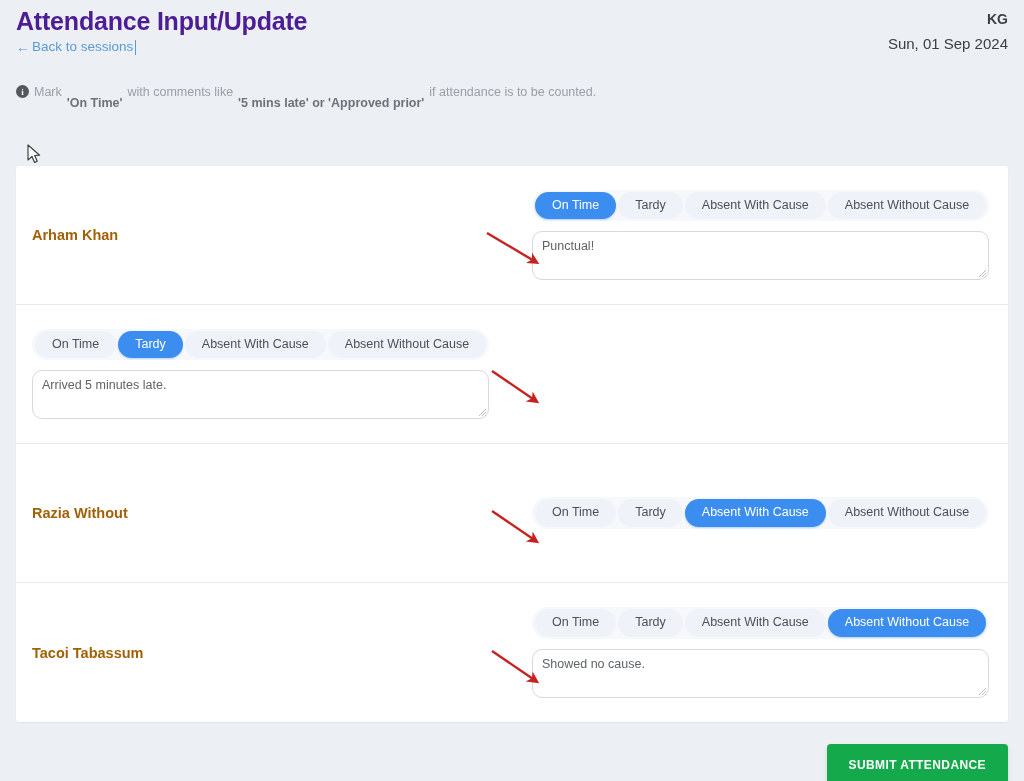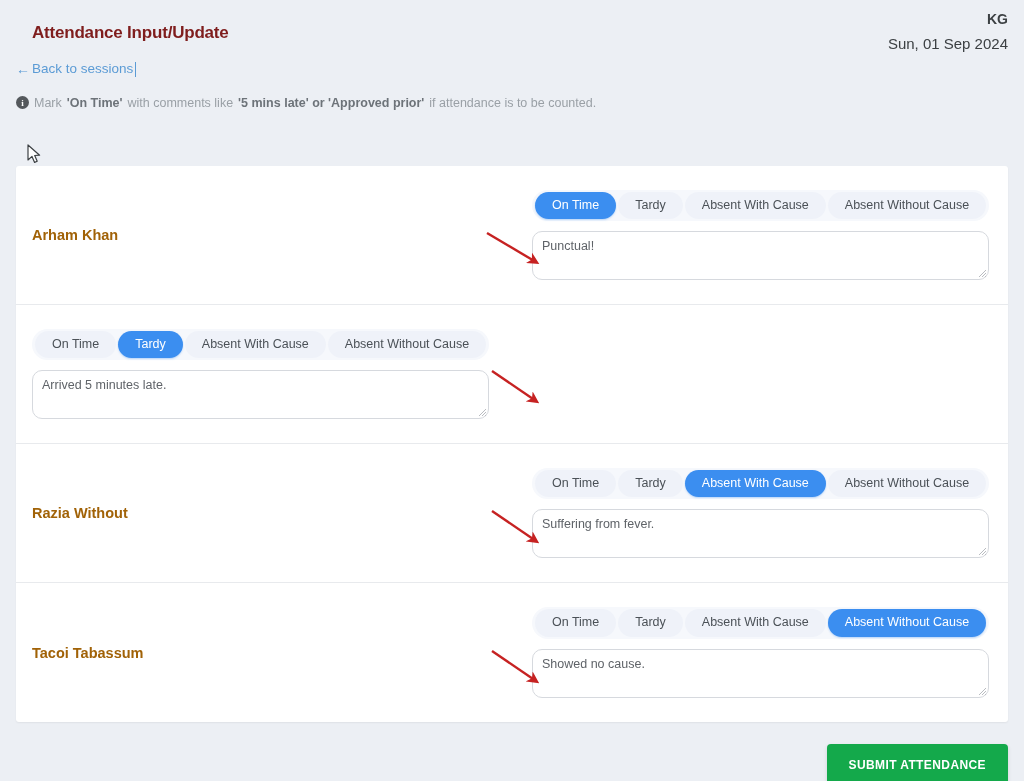--- a/index.html
+++ b/index.html
@@ -21,25 +21,25 @@
     position: relative;
     padding: 6px 16px 0 16px;
   }
   .header-row {
     display: flex;
     align-items: flex-start;
     justify-content: space-between;
   }
   .header-left { flex: 0 0 auto; }
   .page-title {
-    font-size: 17px;
-    font-weight: bold;
-    color: #7f1d1d;
+    font-size: 25px;
+    font-weight: bold;
+    color: #4c1d95;
     letter-spacing: -0.2px;
-    margin: 16px;
+    margin: 0;
     line-height: 1.25;
   }
   .back-link {
     display: inline-flex;
     align-items: center;
     gap: 4px;
     margin-top: 2px;
     font-size: 13.5px;
     color: #5b9bd5;
     text-decoration: none;
@@ -123,21 +123,21 @@
     font-size: 9px;
     font-weight: bold;
     font-family: "Liberation Serif", serif;
     display: inline-flex;
     align-items: center;
     justify-content: center;
     flex: 0 0 auto;
     position: relative;
     top: 0px;
   }
-  .notice-hint b { color: #6d7379; font-weight: bold; }
+  .notice-hint b { color: #6d7379; font-weight: bold; margin-top: 22px; }
 
   
   .attendance-card {
     position: absolute;
     left: 16px;
     top: 166px;
     width: 992px;
     background: #ffffff;
     border-radius: 3px;
     box-shadow: 0 1px 2px rgba(0,0,0,0.06);
@@ -324,26 +324,20 @@
     </div>
     <div class="student-row">
       <div class="student-name">Razia Without</div>
       <div class="row-controls">
         <div class="status-group">
           <button class="status-pill">On Time</button>
           <button class="status-pill">Tardy</button>
           <button class="status-pill selected">Absent With Cause</button>
           <button class="status-pill">Absent Without Cause</button>
         </div>
-        <div class="comment-wrap">
-          <textarea class="comment-box" placeholder="" style="">Suffering from fever.</textarea>
-          <svg class="resize-grip" viewBox="0 0 10 10">
-            <path d="M9,2 L2,9 M9,5 L5,9 M9,8 L8,9" stroke="#b9bcc1" stroke-width="1" fill="none"></path>
-          </svg>
-        </div>
       </div>
     </div>
     <div class="student-row">
       <div class="student-name">Tacoi Tabassum</div>
       <div class="row-controls">
         <div class="status-group">
           <button class="status-pill">On Time</button>
           <button class="status-pill">Tardy</button>
           <button class="status-pill">Absent With Cause</button>
           <button class="status-pill selected">Absent Without Cause</button>

